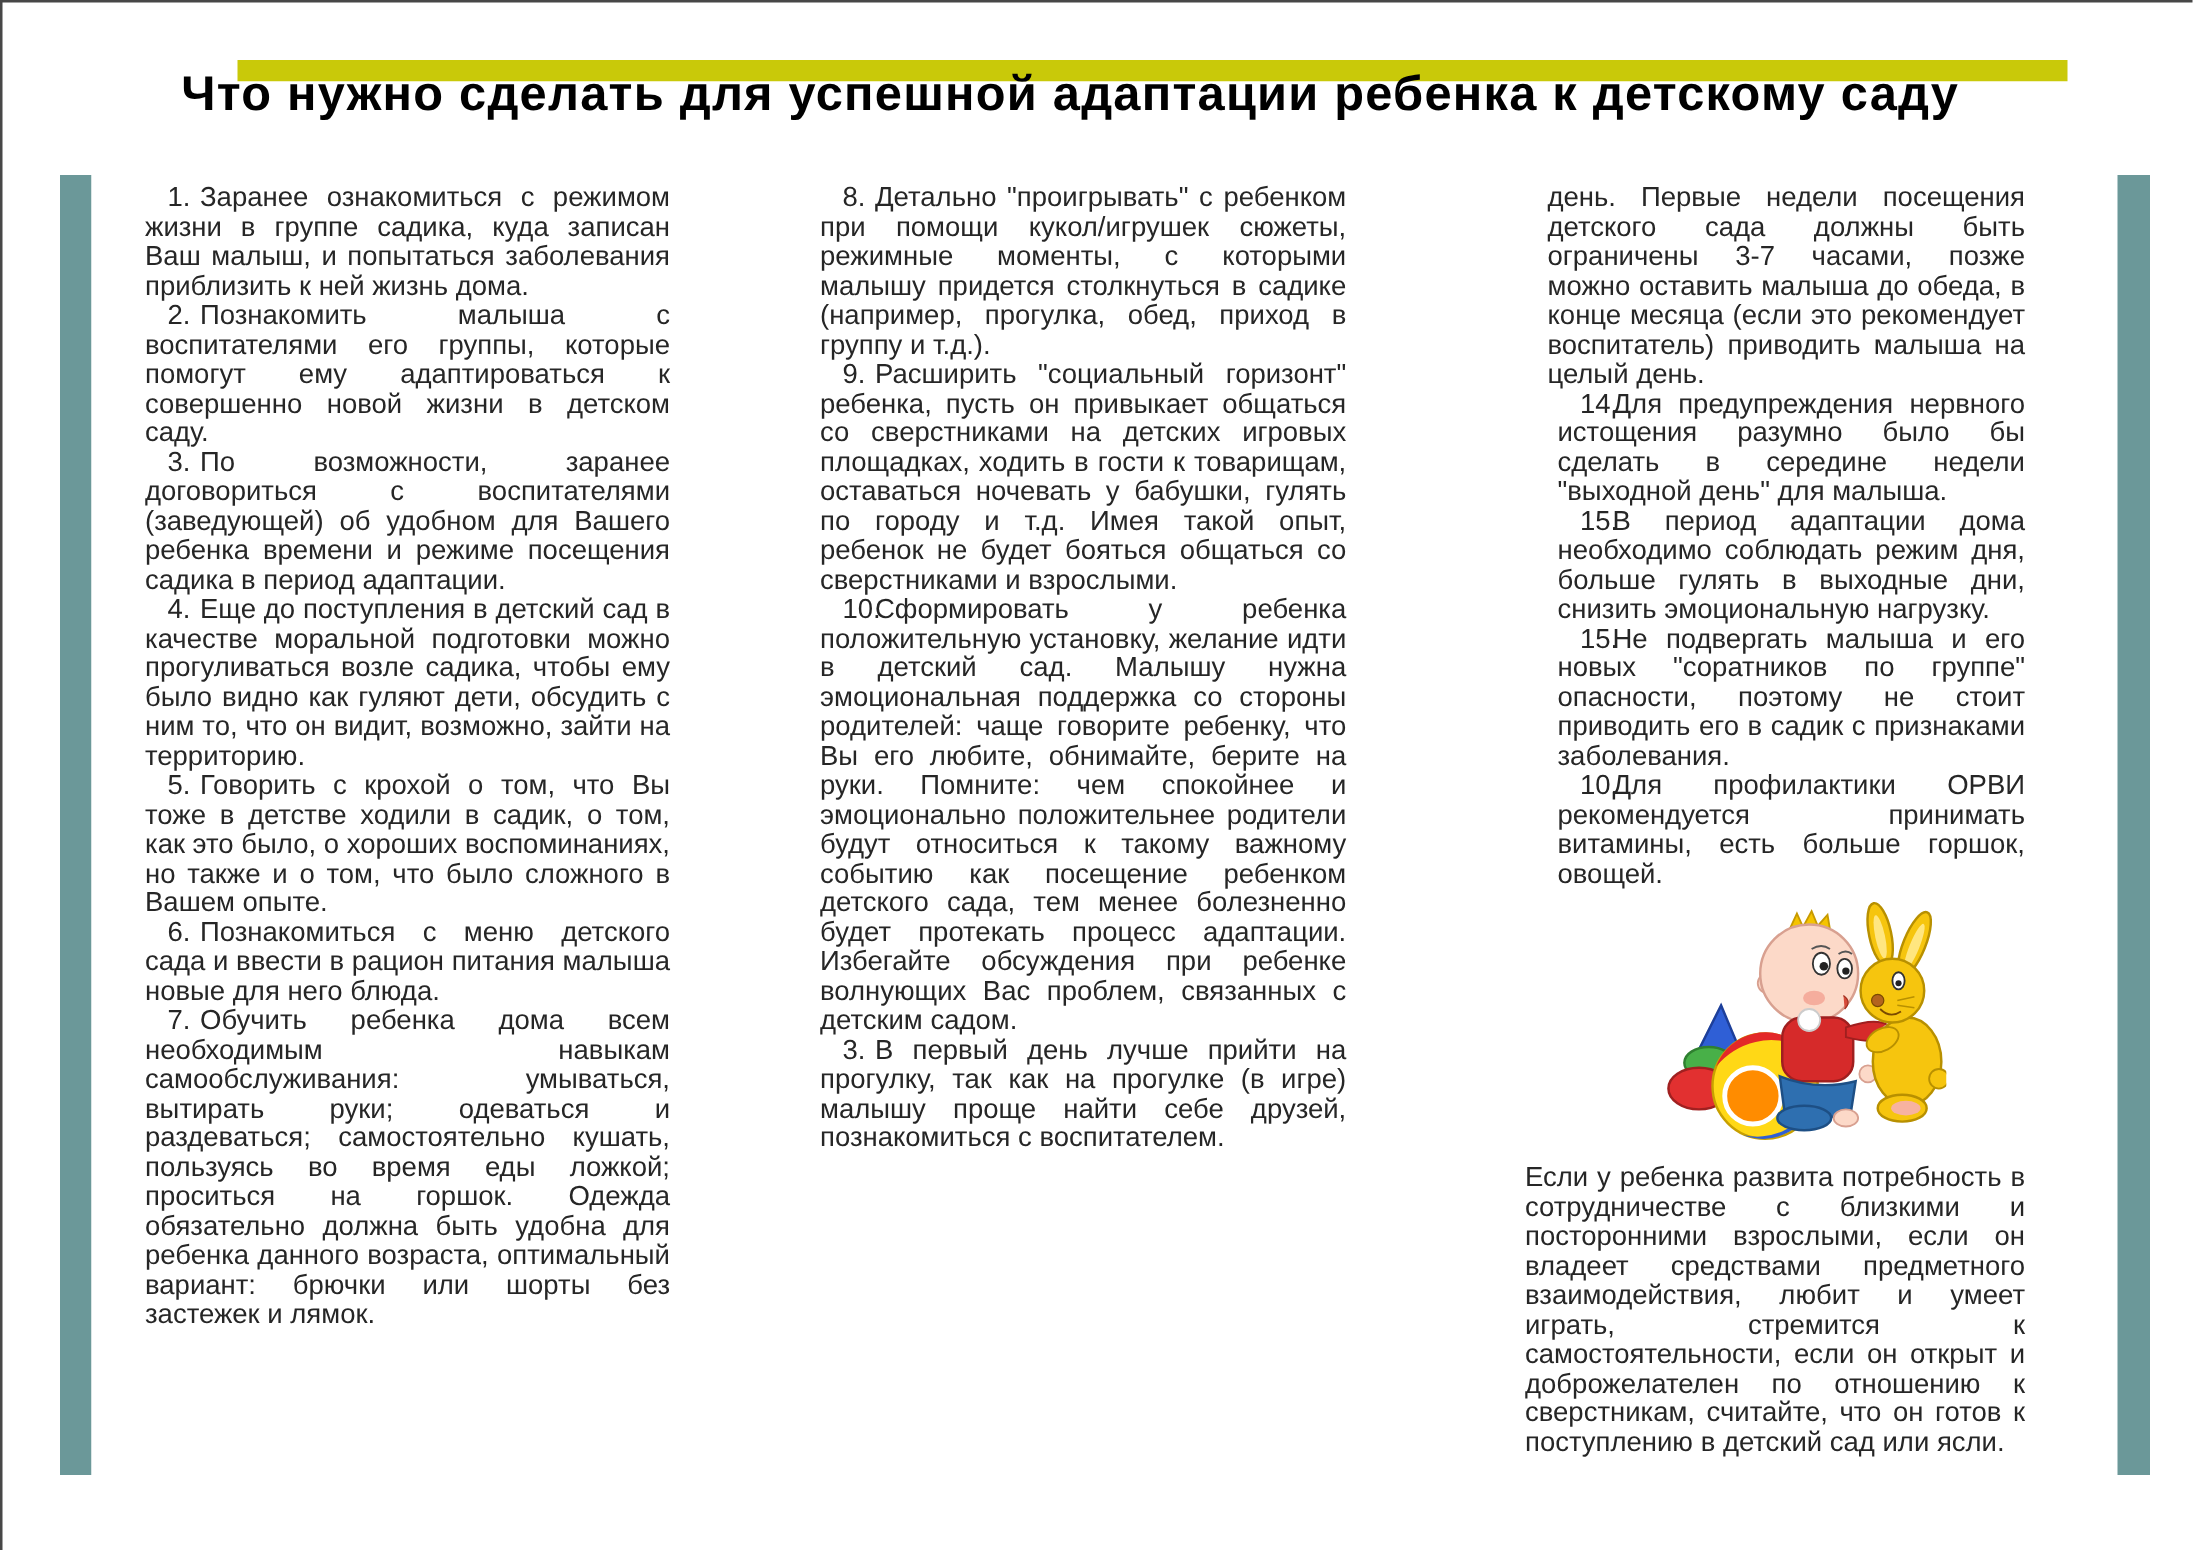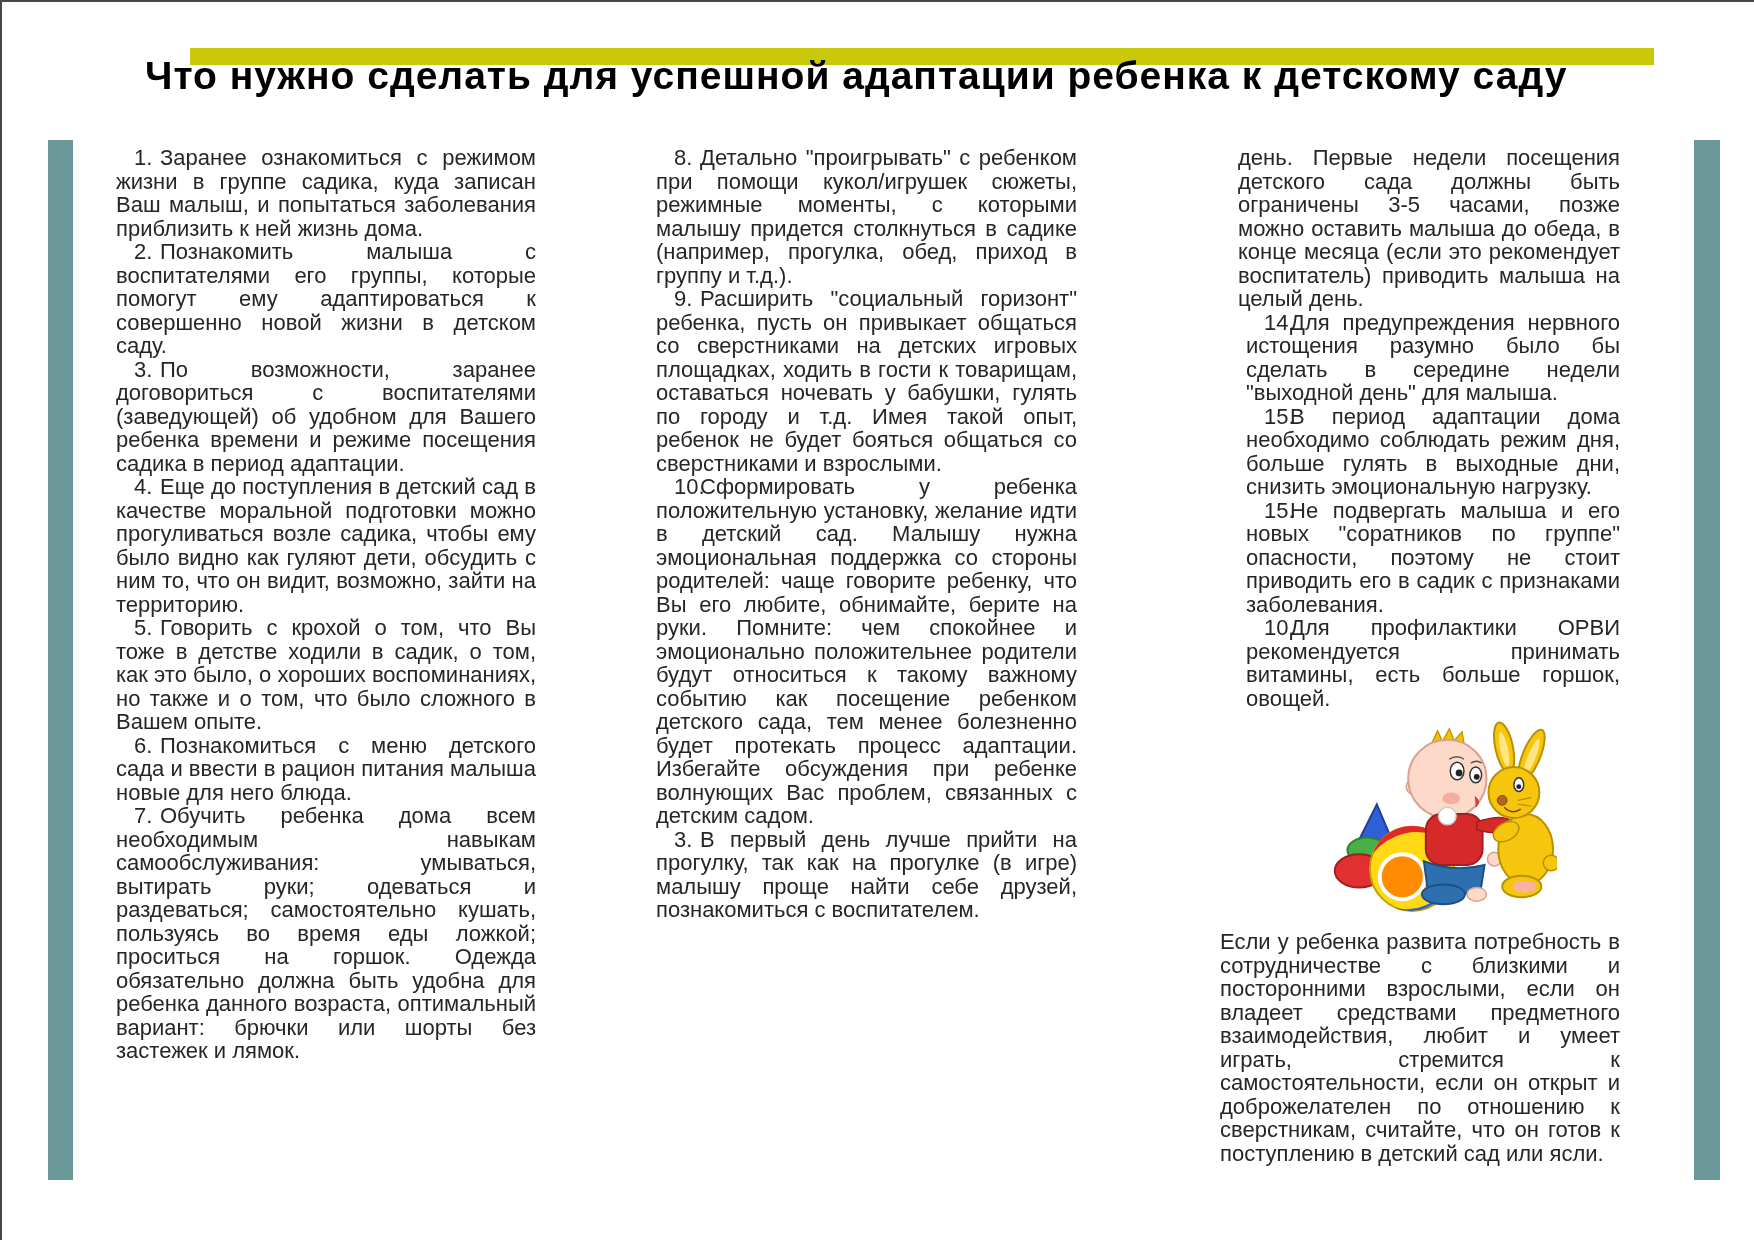--- a/index.html
+++ b/index.html
@@ -49,21 +49,21 @@
     <div class="item"><span class="num">7.</span><span class="txt">Обучить ребенка дома всем необходимым навыкам самообслуживания: умываться, вытирать руки; одеваться и раздеваться; самостоятельно кушать, пользуясь во время еды ложкой; проситься на горшок. Одежда обязательно должна быть удобна для ребенка данного возраста, оптимальный вариант: брючки или шорты без застежек и лямок.</span></div>
   </div>
 <div class="col" id="col2">
     <div class="item"><span class="num">8.</span><span class="txt">Детально "проигрывать" с ребенком при помощи кукол/игрушек сюжеты, режимные моменты, с которыми малышу придется столкнуться в садике (например, прогулка, обед, приход в группу и т.д.).</span></div>
     <div class="item"><span class="num">9.</span><span class="txt">Расширить "социальный горизонт" ребенка, пусть он привыкает общаться со сверстниками на детских игровых площадках, ходить в гости к товарищам, оставаться ночевать у бабушки, гулять по городу и т.д. Имея такой опыт, ребенок не будет бояться общаться со сверстниками и взрослыми.</span></div>
     <div class="item"><span class="num">10.</span><span class="txt">Сформировать у ребенка положительную установку, желание идти в детский сад. Малышу нужна эмоциональная поддержка со стороны родителей: чаще говорите ребенку, что Вы его любите, обнимайте, берите на руки. Помните: чем спокойнее и эмоционально положительнее родители будут относиться к такому важному событию как посещение ребенком детского сада, тем менее болезненно будет протекать процесс адаптации. Избегайте обсуждения при ребенке волнующих Вас проблем, связанных с детским садом.</span></div>
     <div class="item"><span class="num">3.</span><span class="txt">В первый день лучше прийти на прогулку, так как на прогулке (в игре) малышу проще найти себе друзей, познакомиться с воспитателем.</span></div>
   </div>
 
 <div class="col" id="col3">
-  <p class="cont">день. Первые недели посещения детского сада должны быть ограничены 3-5 часами, позже можно оставить малыша до обеда, в конце месяца (если это рекомендует воспитатель) приводить малыша на целый день.</p>
+  <p class="cont">день. Первые недели посещения детского сада должны быть ограничены 3-7 часами, позже можно оставить малыша до обеда, в конце месяца (если это рекомендует воспитатель) приводить малыша на целый день.</p>
   <div id="col3-items">
       <div class="item"><span class="num">14.</span><span class="txt">Для предупреждения нервного истощения разумно было бы сделать в середине недели "выходной день" для малыша.</span></div>
       <div class="item"><span class="num">15.</span><span class="txt">В период адаптации дома необходимо соблюдать режим дня, больше гулять в выходные дни, снизить эмоциональную нагрузку.</span></div>
       <div class="item"><span class="num">15.</span><span class="txt">Не подвергать малыша и его новых "соратников по группе" опасности, поэтому не стоит приводить его в садик с признаками заболевания.</span></div>
       <div class="item"><span class="num">10.</span><span class="txt">Для профилактики ОРВИ рекомендуется принимать витамины, есть больше горшок, овощей.</span></div>
     </div>
 
   <svg class="illustration" width="235" height="198" viewBox="0 0 240 202" xmlns="http://www.w3.org/2000/svg">
 
     <g>

